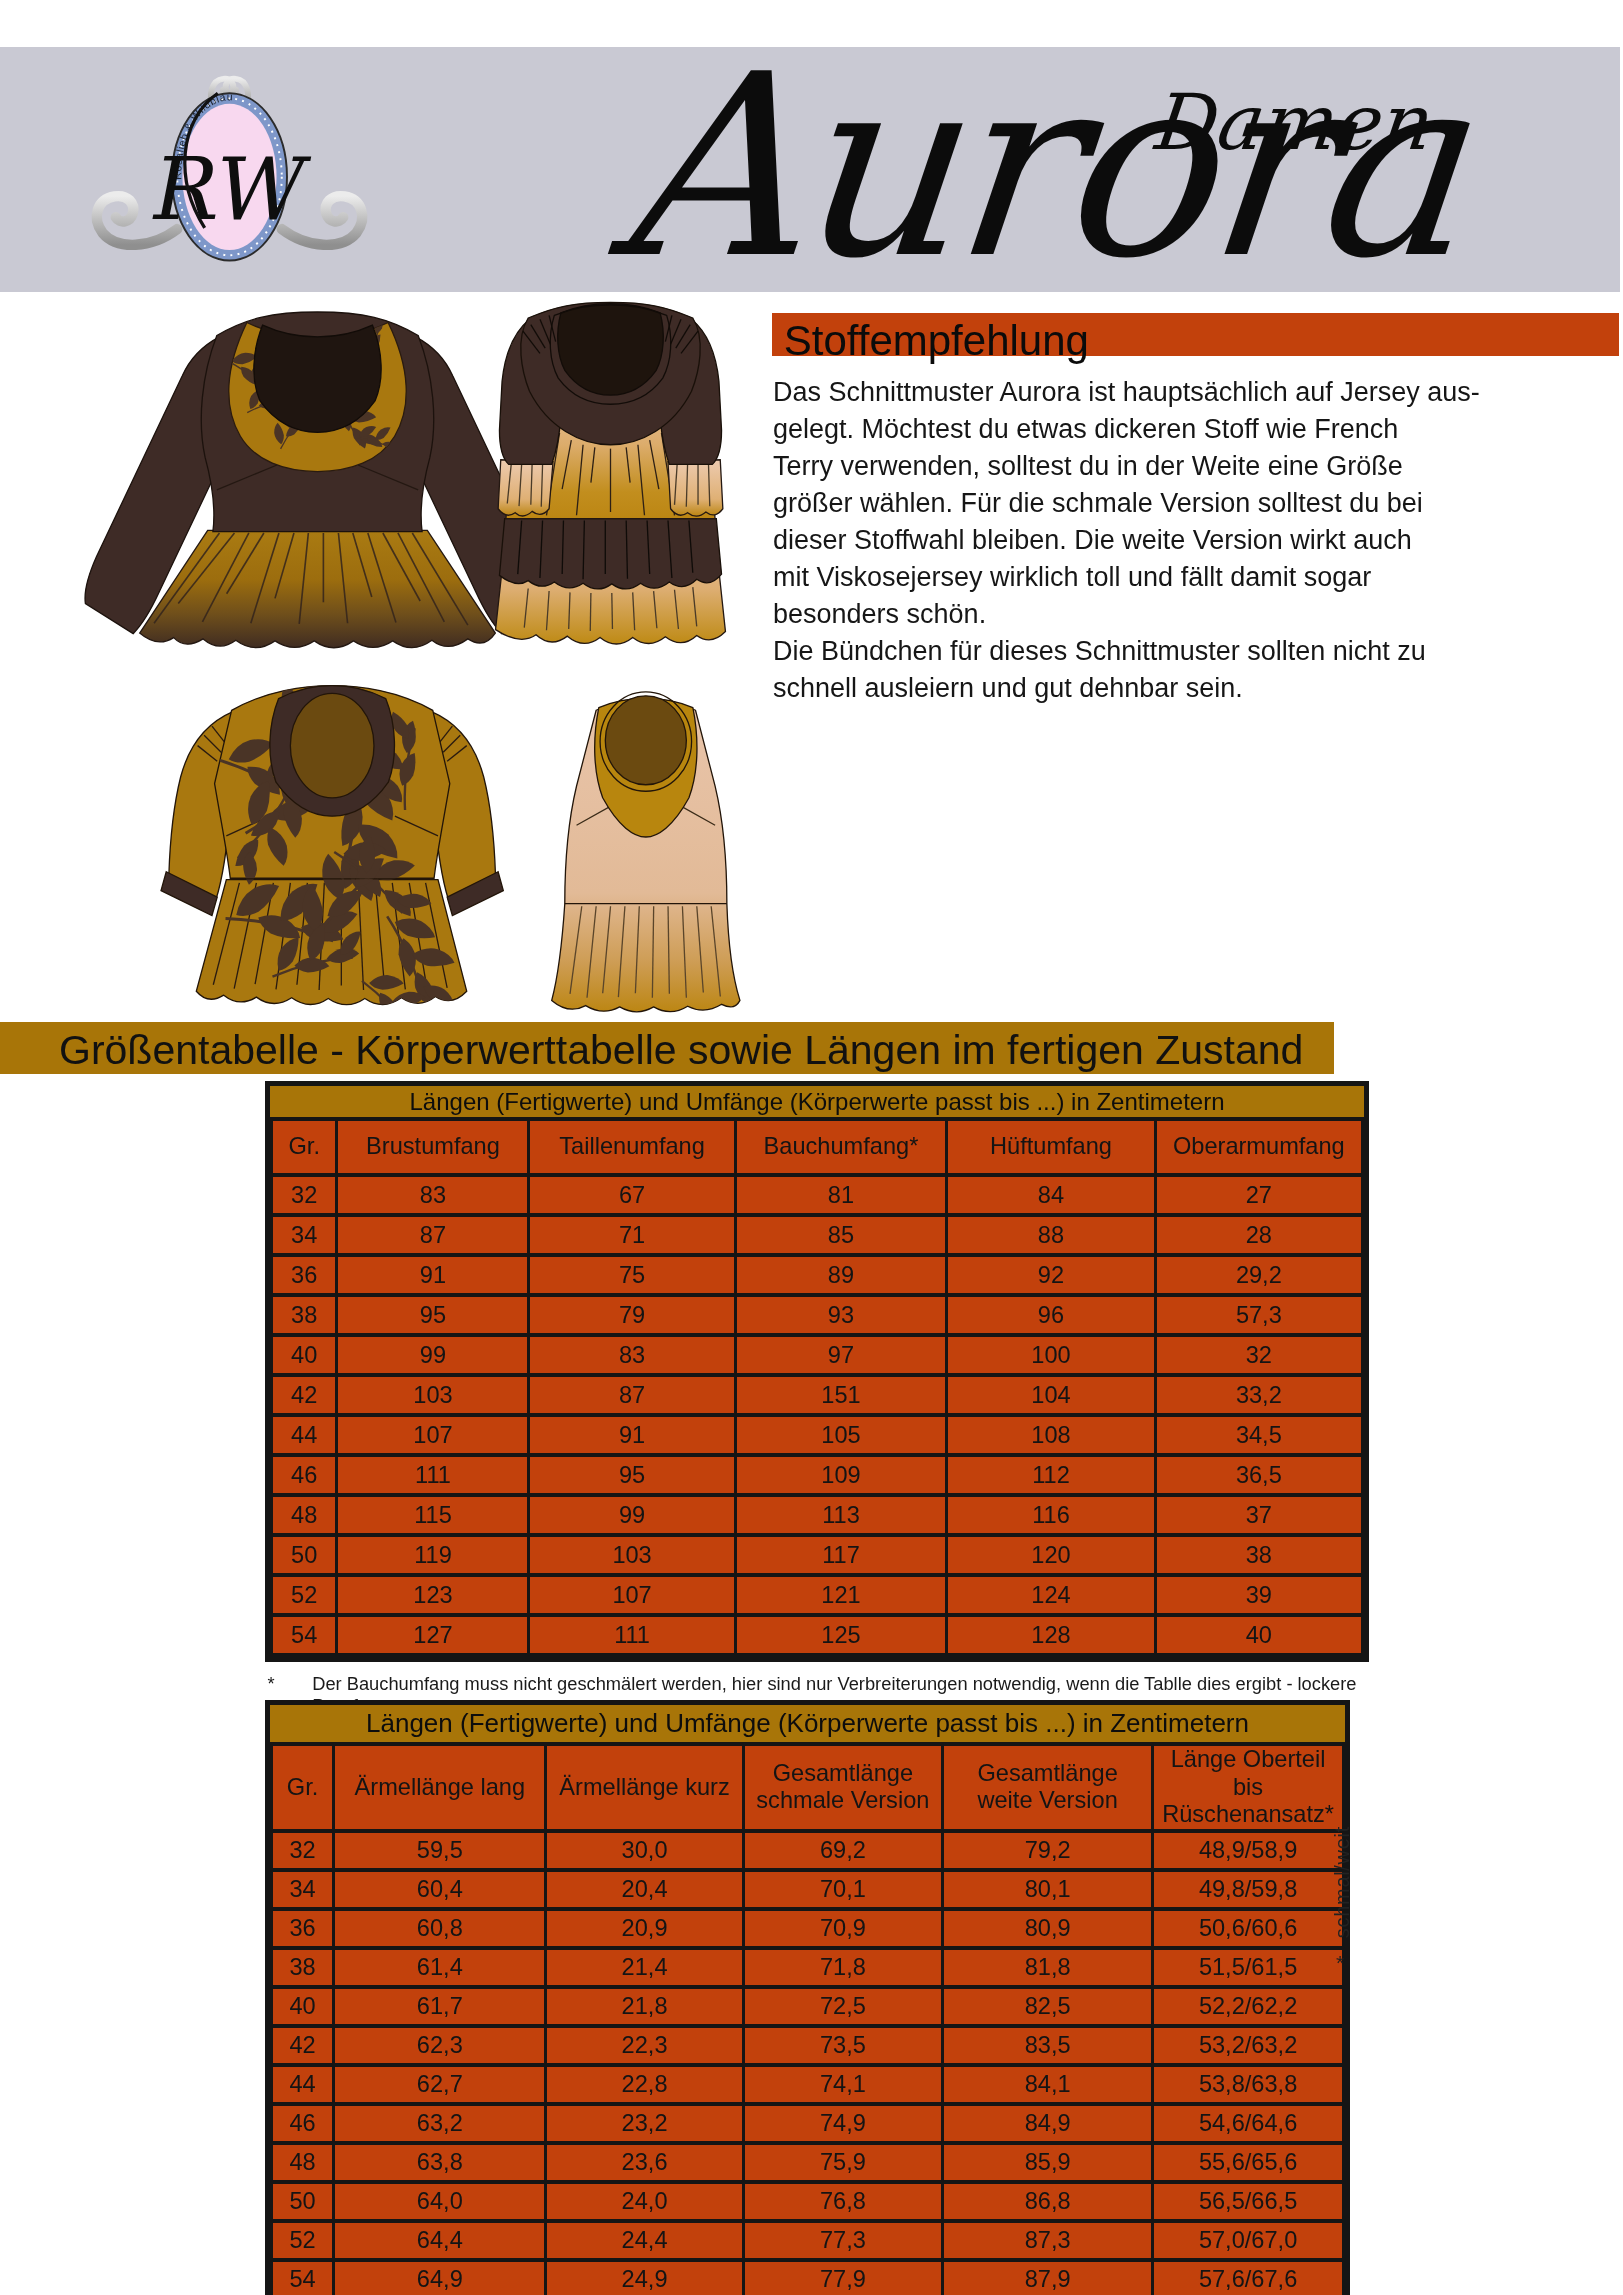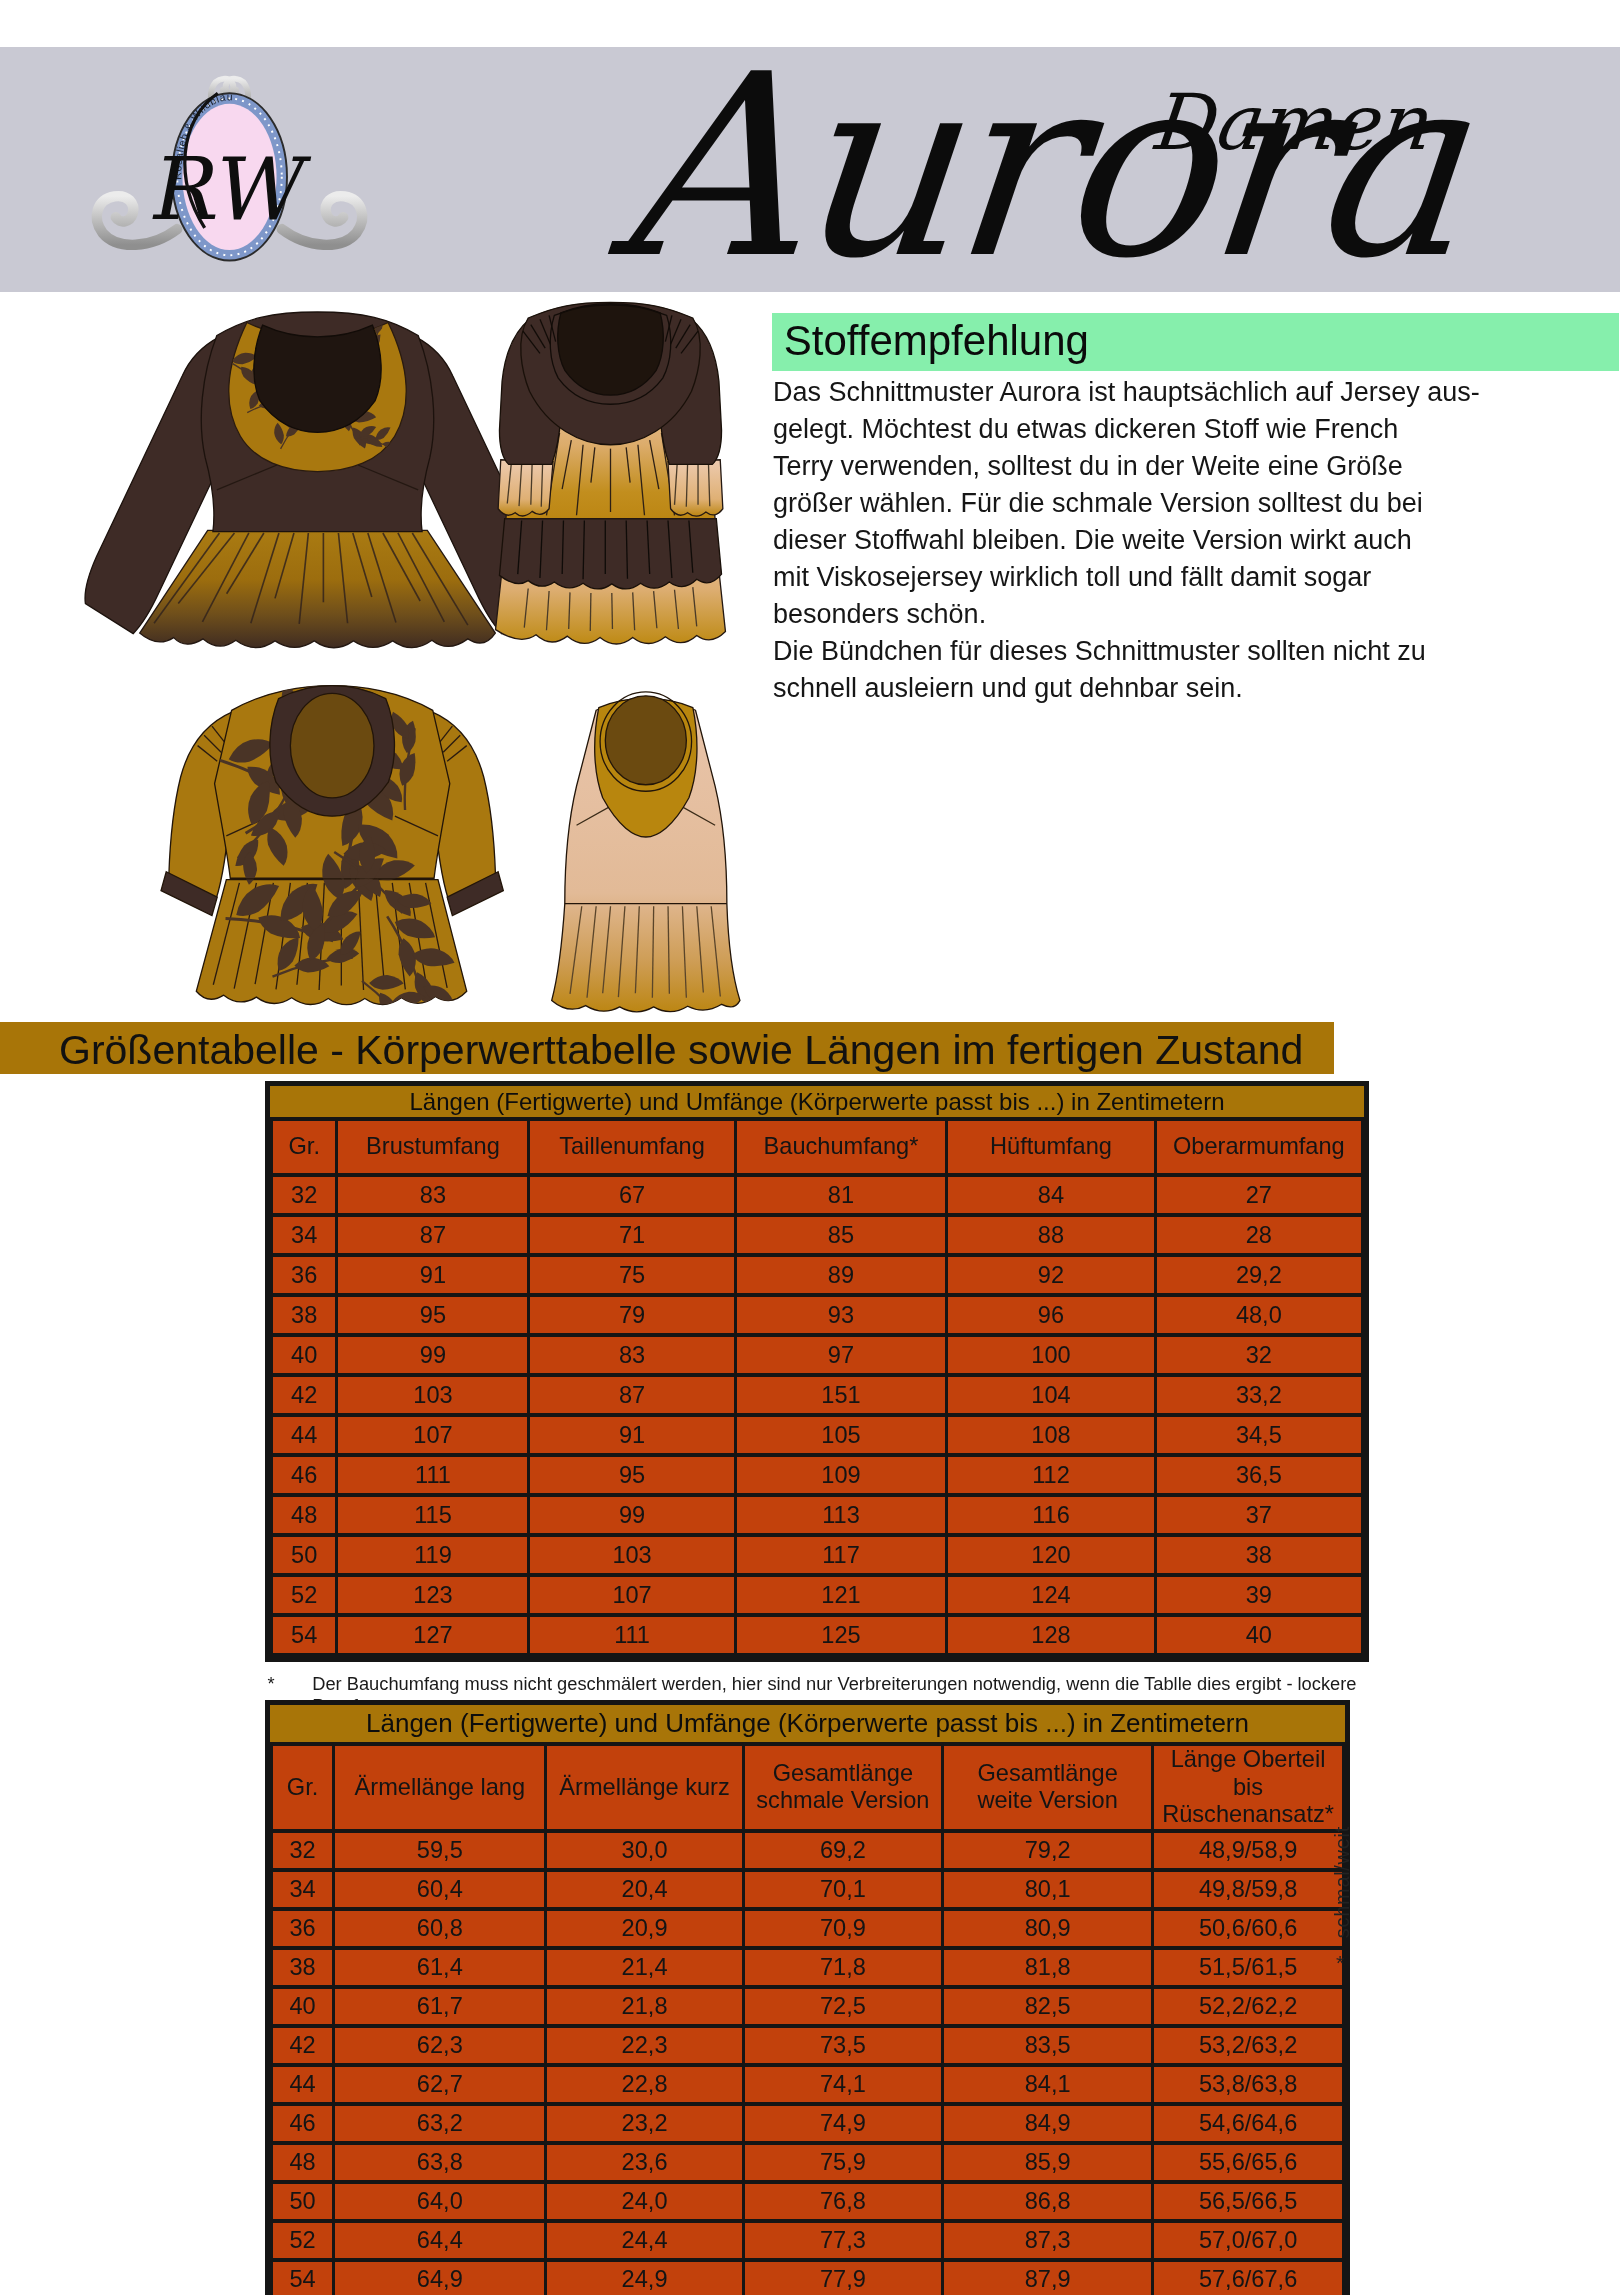--- a/index.html
+++ b/index.html
@@ -9,21 +9,21 @@
   }
   .abs{position:absolute}
 
   
   .gray-band{left:0;top:47px;width:1620px;height:245px;background:#C9C9D3}
   .script{font-family:"DejaVu Serif",serif;font-style:italic;white-space:nowrap;color:#0c0c0c}
   .damen{left:1157px;top:84px;font-size:77px;line-height:1;transform:skewX(-8deg)}
   .aurora{left:657px;top:41px;font-size:252px;line-height:1;letter-spacing:-9.2px;transform:skewX(-8deg);transform-origin:left top}
 
   
-  .stoff-bar{left:772px;top:313px;width:847px;height:58px;background:#86efac}
+  .stoff-bar{left:772px;top:313px;width:847px;height:43px;background:#c2410c}
   .stoff-bar span{display:block;padding:3.9px 0 0 11.8px;font-size:42px;color:#0b0b0b}
   .stoff-text{left:773px;top:374px;width:831px;font-size:27px;line-height:37px;white-space:pre-line;color:#161616}
 
   
   .size-banner{left:0;top:1022px;width:1334px;height:52px;background:#A87508}
   .size-banner span{display:block;padding:4.6px 0 0 59px;font-size:41px;color:#111}
 
   
   .tbl-wrap{border:5.2px solid #151515;background:#c2410c}
   .tbl-bar{background:#A87508;border-bottom:4.6px solid #151515;text-align:center;color:#0d0d0d}
@@ -401,21 +401,21 @@
           <td>89</td>
           <td>92</td>
           <td>29,2</td>
         </tr>
         <tr>
           <td>38</td>
           <td>95</td>
           <td>79</td>
           <td>93</td>
           <td>96</td>
-          <td>48,0</td>
+          <td>57,3</td>
         </tr>
         <tr>
           <td>40</td>
           <td>99</td>
           <td>83</td>
           <td>97</td>
           <td>100</td>
           <td>32</td>
         </tr>
         <tr>

